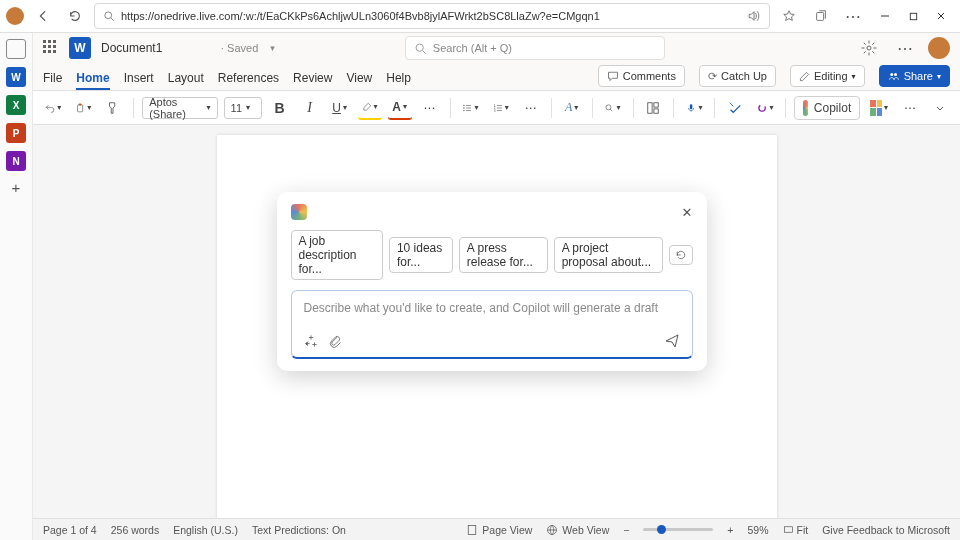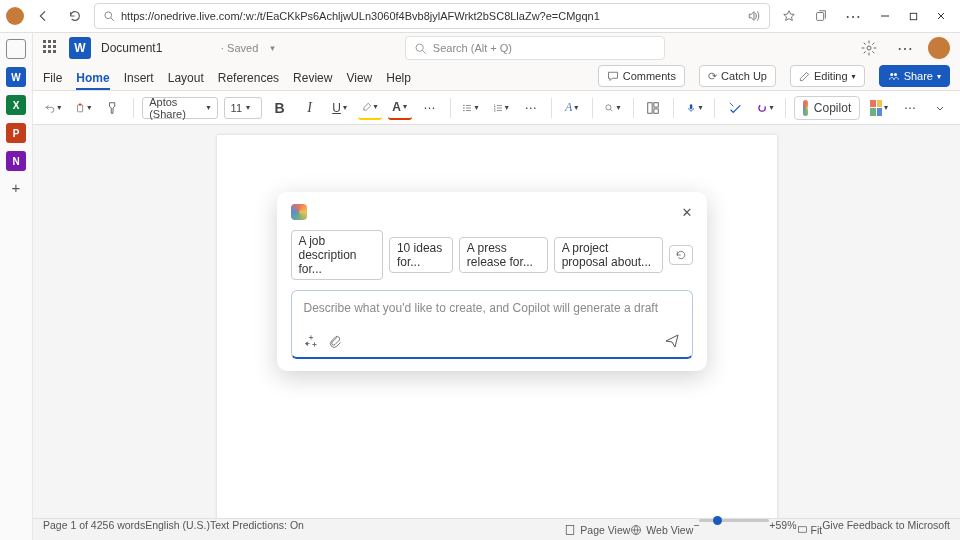--- a/index.html
+++ b/index.html
@@ -71,21 +71,21 @@
 .chip { font-size: 12px; color: #333; border: 1px solid #ccc; border-radius: 4px; padding: 3px 7px; background: #fff; cursor: pointer; }
 .chip.icon { padding: 3px 5px; }
 .cc-input { border: 1px solid #b5c9e8; border-bottom: 2.5px solid #185abd; border-radius: 6px; padding: 10px 12px 8px; }
 .cc-input .placeholder { font-size: 12px; color: #8a8a8a; min-height: 18px; }
 .cc-input-row { display: flex; align-items: center; gap: 10px; margin-top: 14px; color: #666; }
 .cc-input-row .send { margin-left: auto; }
 .cc-bottom-pad { height: 12px; }
 .copilot-logo { width: 16px; height: 16px; border-radius: 4px; background: conic-gradient(#e8745c,#f2c14e,#6fb07f,#5b8bd4,#e8745c); }
 
 
-.status-bar { height: 22px; background: #f3f3f3; border-top: 1px solid #e0e0e0; display: flex; padding: 0 10px; font-size: 10.5px; color: #555; }
+.status-bar { height: 22px; background: #f3f3f3; border-top: 1px solid #e0e0e0; display: flex; align-items: center; padding: 0 10px; gap: 14px; font-size: 10.5px; color: #555; }
 .status-bar .sp { flex: 1; }
 .zoom-slider { width: 70px; height: 3px; background: #c8c8c8; border-radius: 2px; position: relative; }
 .zoom-slider::after { content: ''; position: absolute; left: 14px; top: -3px; width: 9px; height: 9px; border-radius: 50%; background: #185abd; }
 
 svg { display: block; }
 </style>
 </head>
 <body>
 
 <div class="browser-bar">

